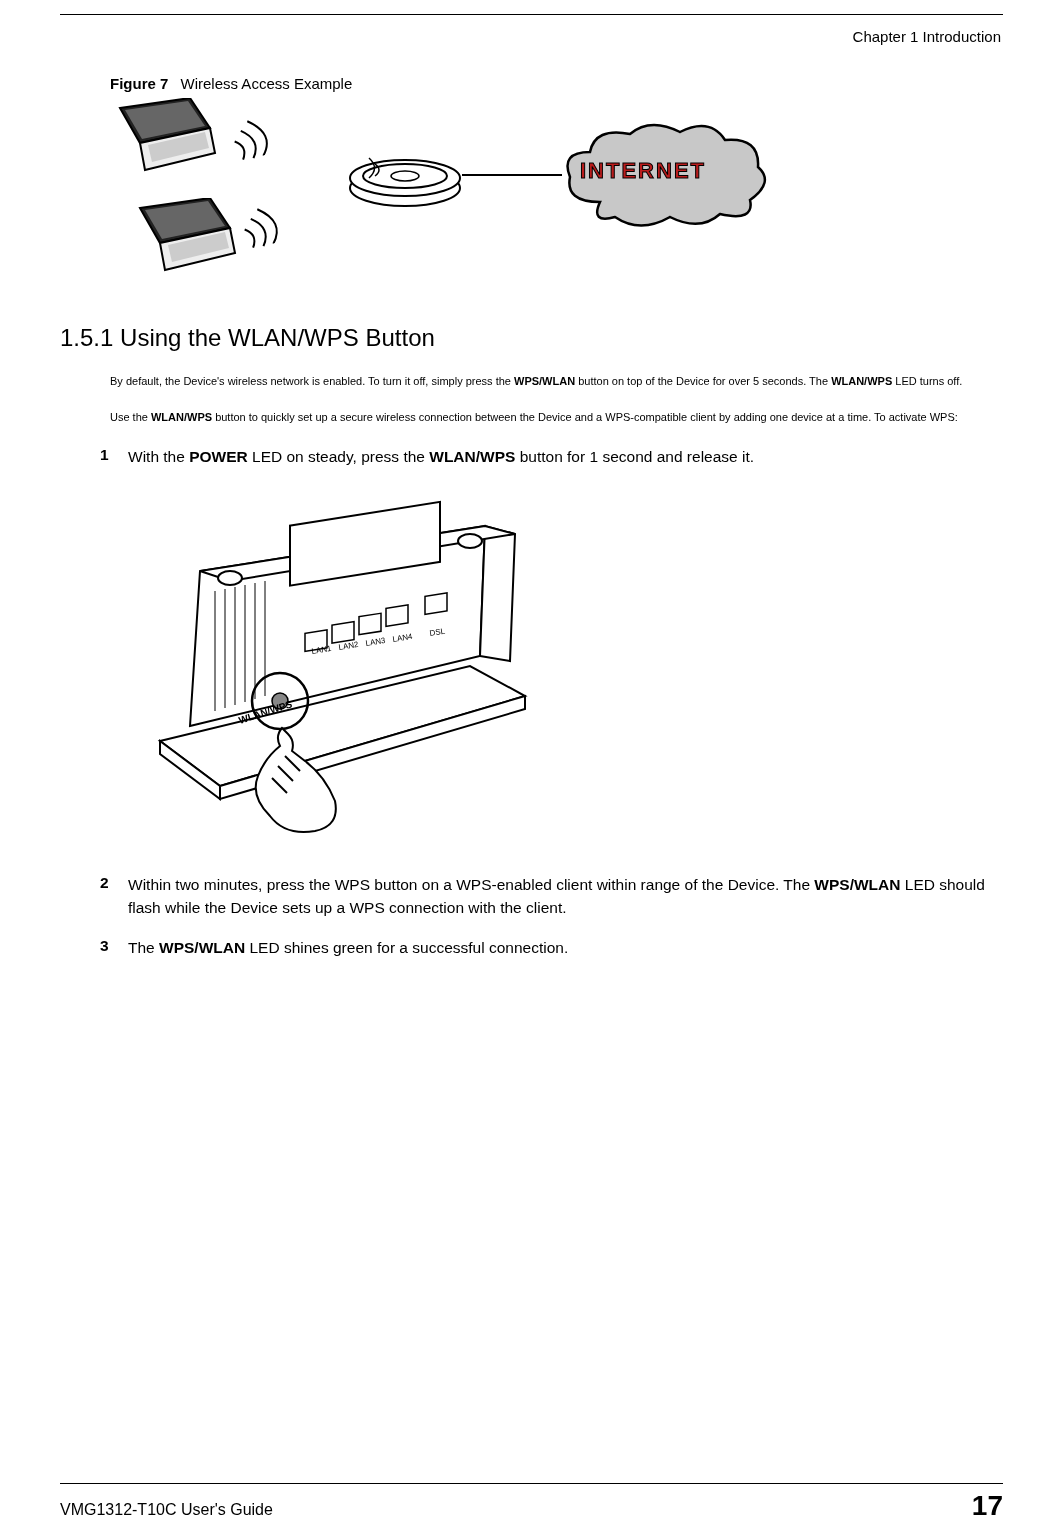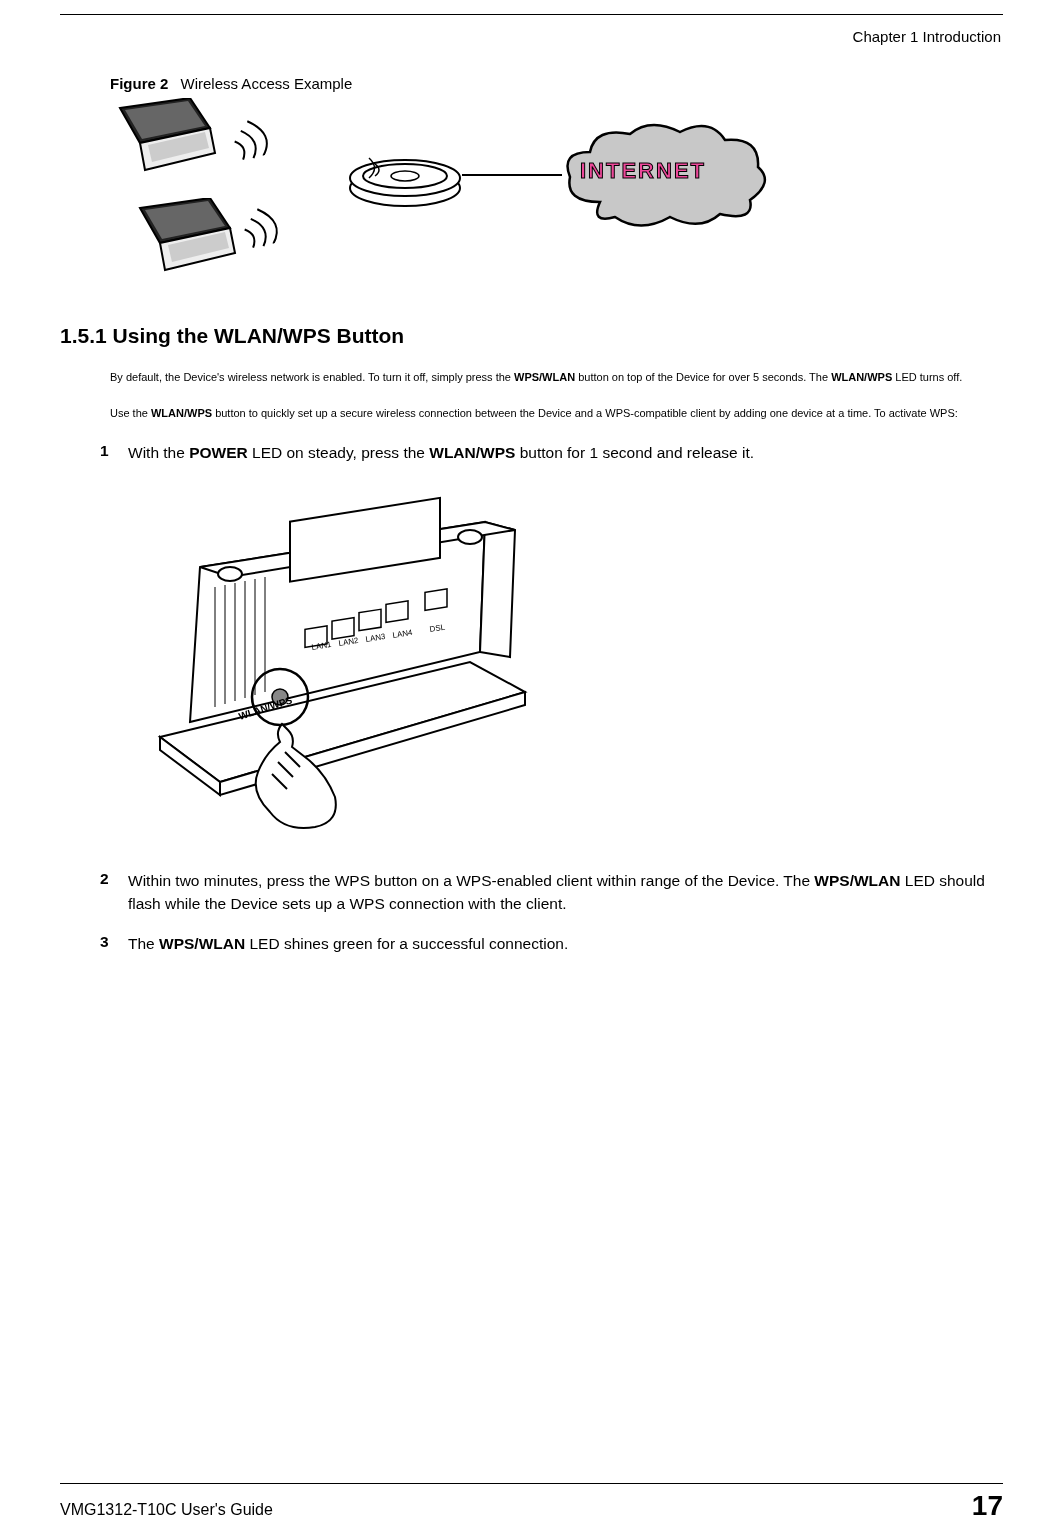--- a/index.html
+++ b/index.html
@@ -77,27 +77,27 @@
     left: 450px; top: 24px;
     width: 210px; height: 110px;
   }
   .cloud-text {
     position: absolute;
     left: 470px; top: 60px;
     font-size: 22px;
     font-weight: bold;
     letter-spacing: 2px;
     font-family: Arial, sans-serif;
-    color: #ec4899;
+    color: #b91c1c;
     -webkit-text-stroke: 1px #000;
   }
   h2.section-heading {
     font-family: Arial, Helvetica, sans-serif;
-    font-size: 21px;
-    font-weight: bold;
+    font-size: 24px;
+    font-weight: normal;
     margin: 0 0 22px -50px;
   }
   .para {
     font-size: 11px;
     line-height: 1.45;
     margin-bottom: 20px;
   }
   .step-row {
     display: flex;
     margin-bottom: 18px;
@@ -152,21 +152,21 @@
 
 <div class="page">
 
   <hr class="header-rule">
   <div class="chapter-header">Chapter 1 Introduction</div>
 
   <div class="content">
 
 
     <div class="figure-caption">
-      <span class="fig-bold">Figure 2</span>
+      <span class="fig-bold">Figure 7</span>
       <span>Wireless Access Example</span>
     </div>
 
     <div class="figure-box">
 
       <svg class="laptop laptop1" viewBox="0 0 110 80">
         <polygon points="10,10 80,0 100,30 30,45" fill="#222" stroke="#000" stroke-width="2"></polygon>
         <polygon points="15,12 78,3 95,28 32,41" fill="#666"></polygon>
         <polygon points="30,45 100,30 105,55 35,72" fill="#eee" stroke="#000" stroke-width="2"></polygon>
         <polygon points="38,47 95,34 99,50 42,64" fill="#ccc"></polygon>

